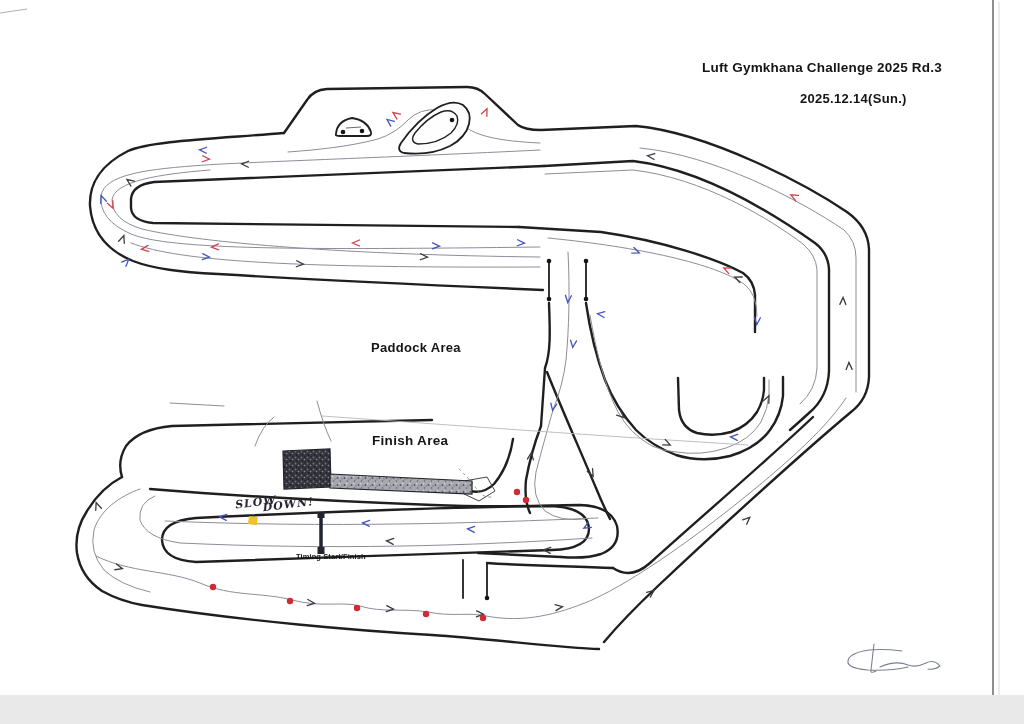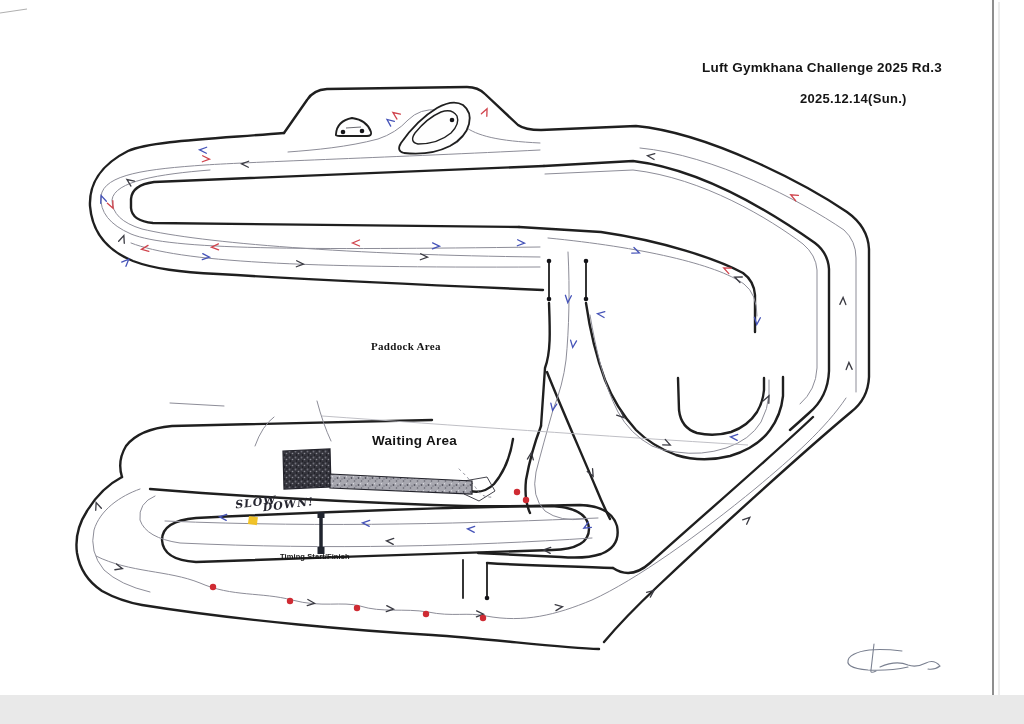--- a/index.html
+++ b/index.html
@@ -6,23 +6,23 @@
   #page{position:relative;width:1024px;height:695px;background:#ffffff;overflow:hidden;
         font-family:"Liberation Sans",sans-serif;padding-left:22px;}
   svg{position:absolute;left:0;top:0;}
   .wall{fill:none;stroke:var(--wall,#1f1f1f);stroke-width:2.4;stroke-linecap:round;stroke-linejoin:round;}
   .wall-thin{fill:none;stroke:var(--wall,#1f1f1f);stroke-width:1.8;stroke-linecap:round;}
   .rline{fill:none;stroke:var(--rl,#8d8d98);stroke-width:1;stroke-linecap:round;}
   .rline-faint{fill:none;stroke:#b8b8be;stroke-width:0.9;}
   .lbl{position:absolute;color:#151515;font-weight:bold;white-space:nowrap;}
   .title1{left:702px;top:60px;font-size:13.5px;letter-spacing:.2px;}
   .title2{left:800px;top:91px;font-size:13px;letter-spacing:.3px;text-align:right;}
-  .paddock{left:371px;top:340px;font-size:11px;letter-spacing:.3px;font-family:Liberation Serif, serif;}
+  .paddock{left:371px;top:340px;font-size:13px;letter-spacing:.3px;}
   .waiting{left:372px;top:433px;font-size:13.5px;letter-spacing:.3px;}
-  .timing{left:280px;top:552px;font-size:7.5px;letter-spacing:.1px;}
+  .timing{left:296px;top:552px;font-size:7.5px;letter-spacing:.1px;}
   .slowdown{position:absolute;left:236px;top:493px;width:90px;height:30px;
             transform:rotate(-7deg);color:#262630;
             font-family:"DejaVu Serif",serif;font-style:italic;font-weight:600;}
   .slowdown .w1{position:absolute;left:0;top:0;font-size:11px;letter-spacing:1px;}
   .slowdown .w2{position:absolute;left:27px;top:6px;font-size:11px;letter-spacing:1px;}
 </style>
 </head>
 <body>
 
 <div id="page">
@@ -205,19 +205,19 @@
       <path d="M 0,13 L 27,9" stroke="#b0b0b0" stroke-width="1.2"></path>
       <line x1="993" y1="0" x2="993" y2="698" stroke="#8e8e8e" stroke-width="2"></line>
       <line x1="999" y1="2" x2="999" y2="698" stroke="#d8d8d8" stroke-width="1"></line>
       <rect x="0" y="701" width="1005" height="17" fill="url(#gShadow)"></rect>
     </g>
   </svg>
 
   <div class="lbl title1">Luft Gymkhana Challenge 2025 Rd.3</div>
   <div class="lbl title2">2025.12.14(Sun.)</div>
   <div class="lbl paddock">Paddock Area</div>
-  <div class="lbl waiting">Waiting Area</div>
+  <div class="lbl waiting">Finish Area</div>
   <div class="lbl timing">Timing Start/Finish</div>
   <div class="slowdown">
     <span class="w1">SLOW</span>
     <span class="w2">DOWN!</span>
   </div>
 </div>
 
 </body></html>

